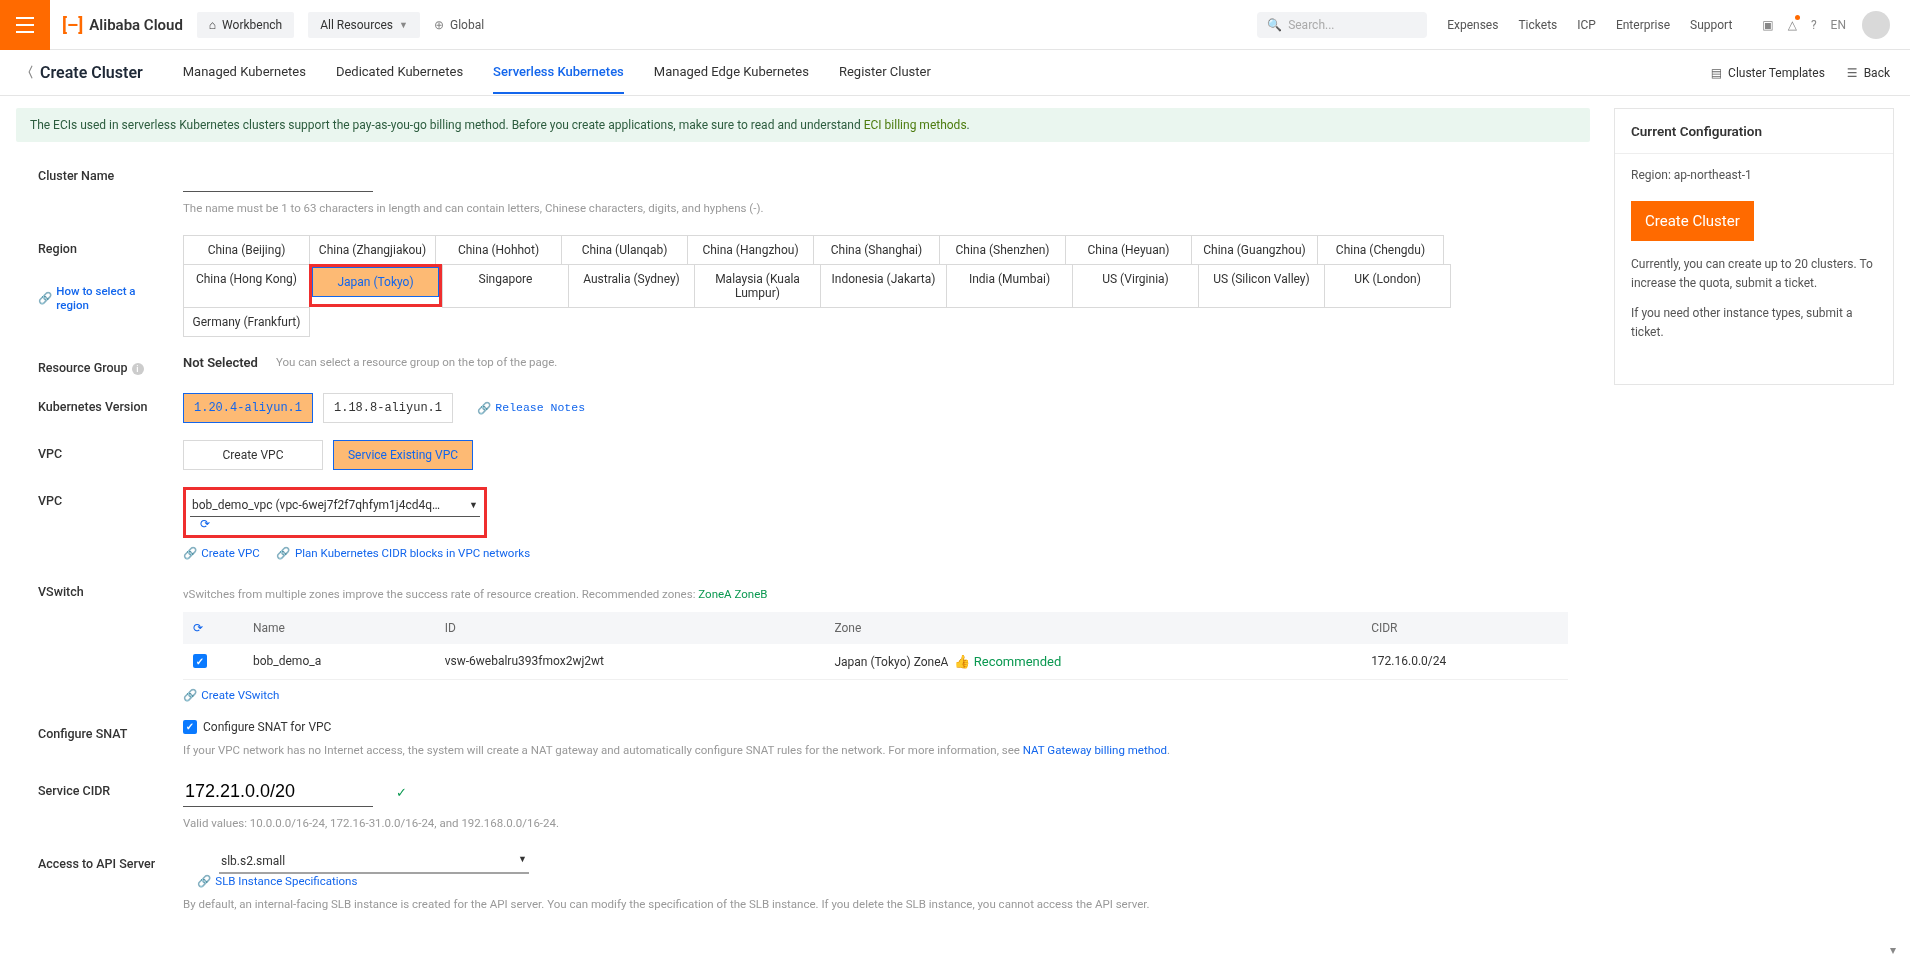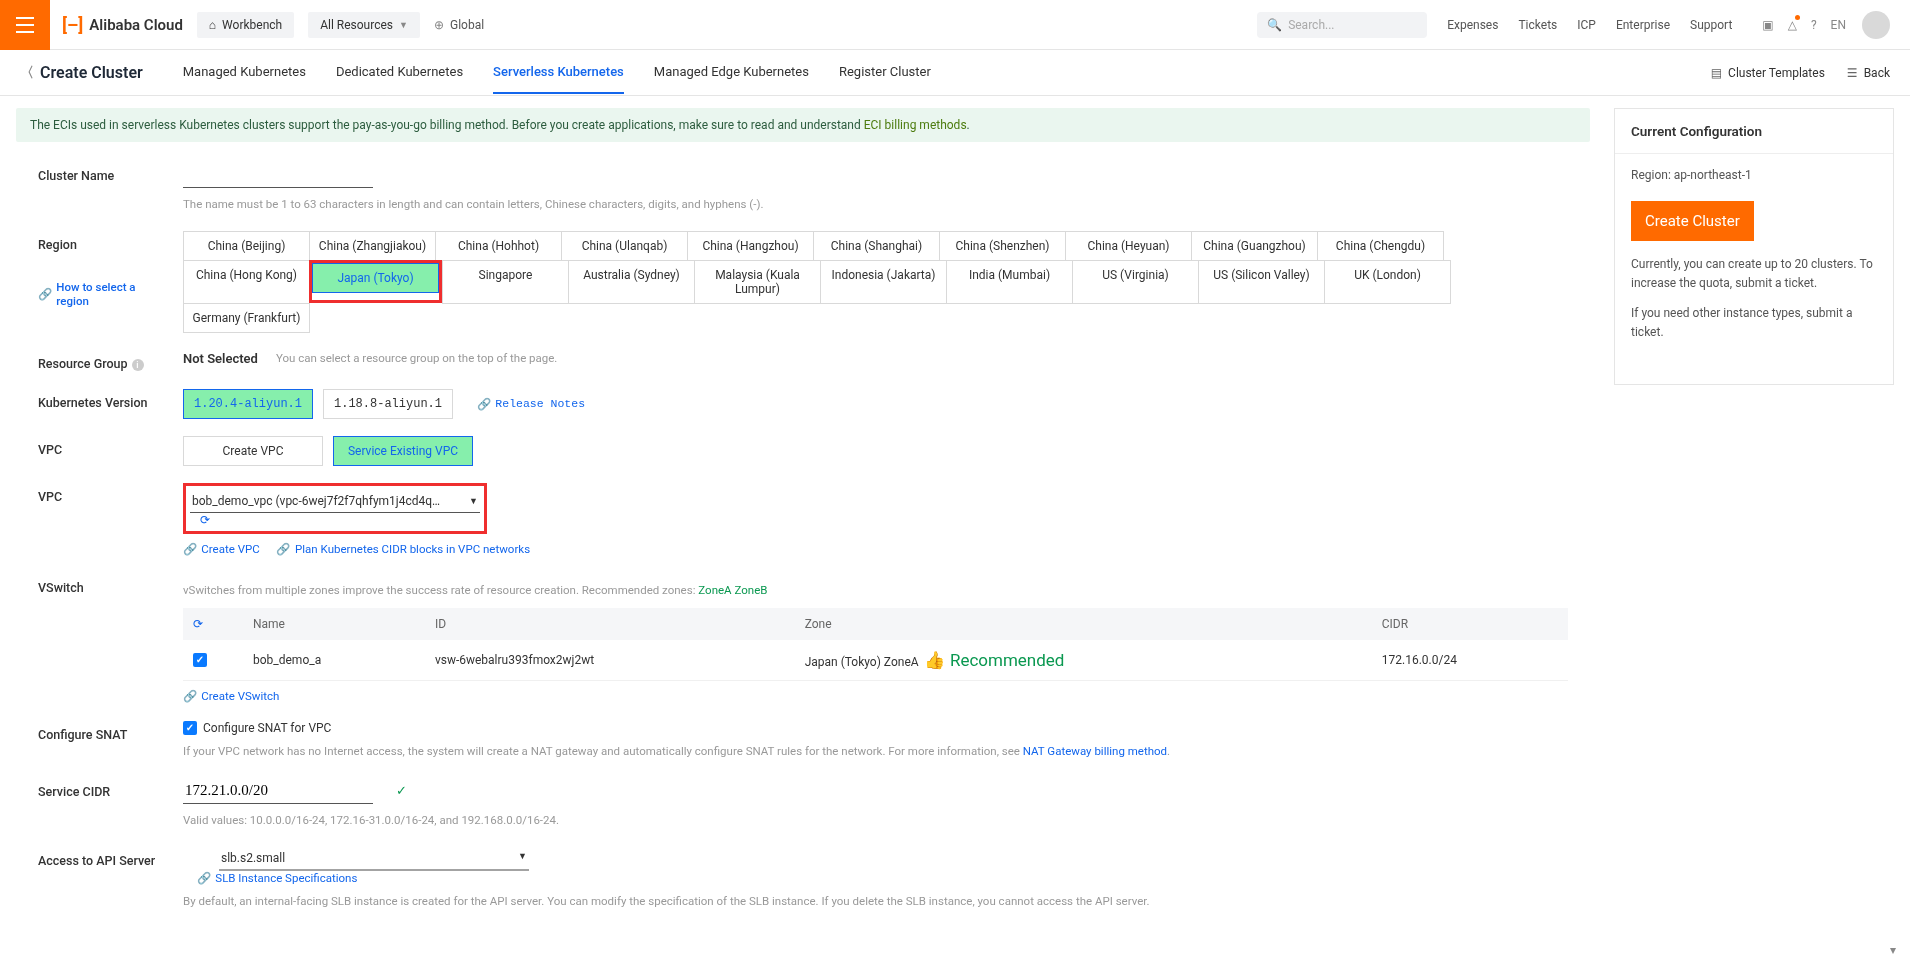--- a/index.html
+++ b/index.html
@@ -48,46 +48,46 @@
   .row .lbl { width:145px; flex-shrink:0; font-size:12.5px; color:#333; font-weight:500; padding-top:6px;}
   .row .val { flex:1; }
   .hint { color:#999; font-size:11.5px; margin-top:8px; line-height:1.5;}
   .hint a, .bluelink { color:#1366ec; text-decoration:none; cursor:pointer;}
   .orange-link { color:#ff6a00; }
   .greenlink { color:#0a9850; }
   .chk-label{ display:flex; align-items:center; font-size:12px;}
   .chk-label .check { width:14px;height:14px;background:#0A7AFF;margin-right:6px;display:flex;align-items:center;justify-content:center; border-radius:2px;}
   .chk-label .check::after{content:"✓";color:#fff;font-size:10px;font-weight:700;}
   
-  .text-input { border:none; border-bottom:1px solid #555; padding:4px 2px; font-size:15px; width:190px; outline:none;font-family:Liberation Serif, serif; }
+  .text-input { border:none; border-bottom:1px solid #555; padding:4px 2px; font-size:18px; width:190px; outline:none; }
   .text-input.sm{ width:190px;}
   .check-green { color:#0a9850; margin-left:20px; font-size:13px;}
   
   .sublink{ display:inline-flex;align-items:center;color:#1366ec;font-size:11.5px;margin-right:14px;margin-top:8px;}
   .sublink .lico{margin-right:4px;}
   
   .select-row { display:flex; align-items:center; border-bottom:1px solid #555; width:310px; padding:4px 2px; font-size:12px;}
   .select-row .caret,.dropdown .caret{ margin-left:auto; font-size:9px; }
   .dropdown{ display:flex; align-items:flex-start; border-bottom:2px solid #a3a3a3; width:310px; padding:4px 2px; font-size:12px;margin-left:36px;}
   .refresh-ico{ color:#1366ec; margin-left:10px; }
   
   .highlight-red { border:3px solid #ef2e2e; padding:4px; display:inline-block; }
   
   .pillgrid { display:flex; flex-wrap:wrap; }
   .pill { border:1px solid #d9d9d9; padding:7px 0; width:127px; text-align:center; font-size:12px; margin-right:-1px; margin-bottom:-1px; cursor:pointer; background:#fff;}
-  .pill.selected { border:1px solid #1366ec; color:#1366ec; background:#86efac;}
+  .pill.selected { border:1px solid #1366ec; color:#1366ec; background:#fdba74;}
   .pill.ver{ width:130px; margin-right:10px;}
   .pill.vpcopt{ width:140px; margin-right:10px;}
   
   .table { width:100%; border-collapse:collapse; font-size:12px; }
   .table th { background:#f5f6f8; text-align:left; font-weight:400; color:#666; padding:9px 10px;}
   .table td { padding:10px 10px; border-bottom:1px solid #f0f0f0; }
   .chk-blue { width:14px;height:14px;background:#0A7AFF;display:flex;align-items:center;justify-content:center;border-radius:2px;}
   .chk-blue::after{content:"✓";color:#fff;font-size:10px;font-weight:700;}
-  .rec-badge{color:#0a9850;font-size:17px;text-align:right;}
+  .rec-badge{color:#0a9850;font-size:13px;text-align:right;}
   .rec-badge::before{content:"👍 ";}
   
   .side-col .side-title{ padding:14px 16px; font-size:13.5px; font-weight:600; border-bottom:1px solid #eee;}
   .side-col .side-body{ padding:12px 16px; font-size:12px; color:#555; line-height:1.6;}
   .side-col .kv{margin-bottom:10px;}
   .create-btn{ background:#ff6a00; color:#fff; font-size:15px; padding:8px 14px; display:inline-block; margin:6px 0 14px 0; }
   
   .info-ico{display:inline-block;width:12px;height:12px;border-radius:50%;background:#ccc;color:#fff;font-size:9px;text-align:center;line-height:12px;margin-left:4px;}
   
   .scroll-arrow{position:fixed;right:4px;bottom:4px;width:16px;height:16px;color:#888;font-size:12px;}

